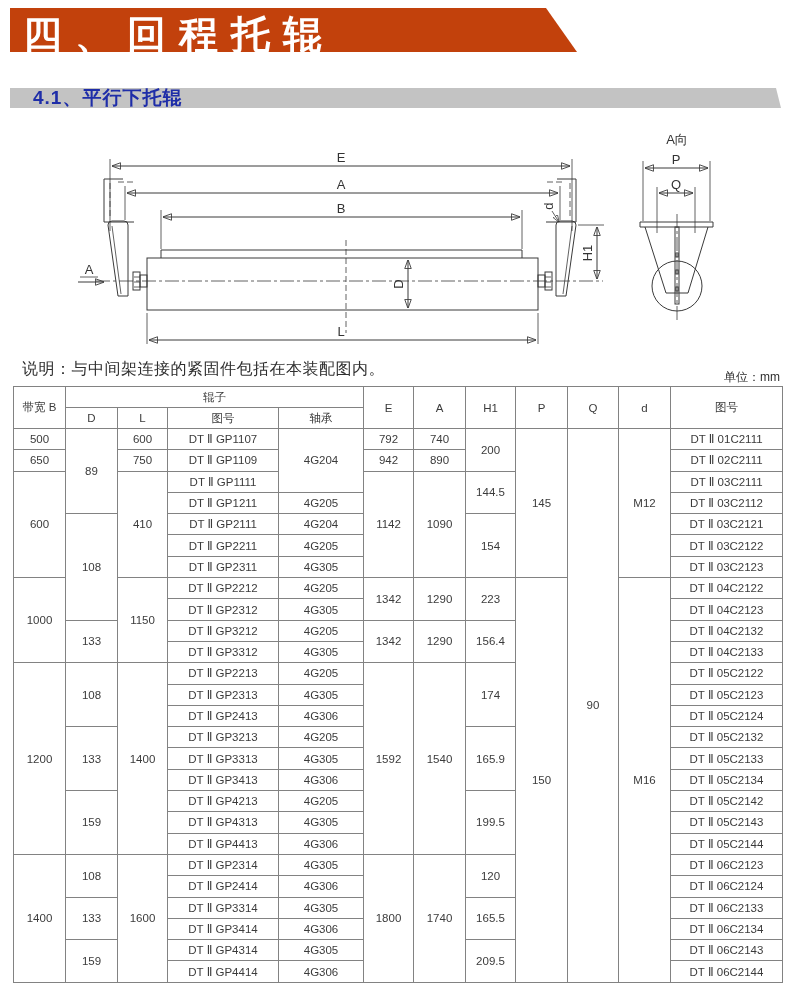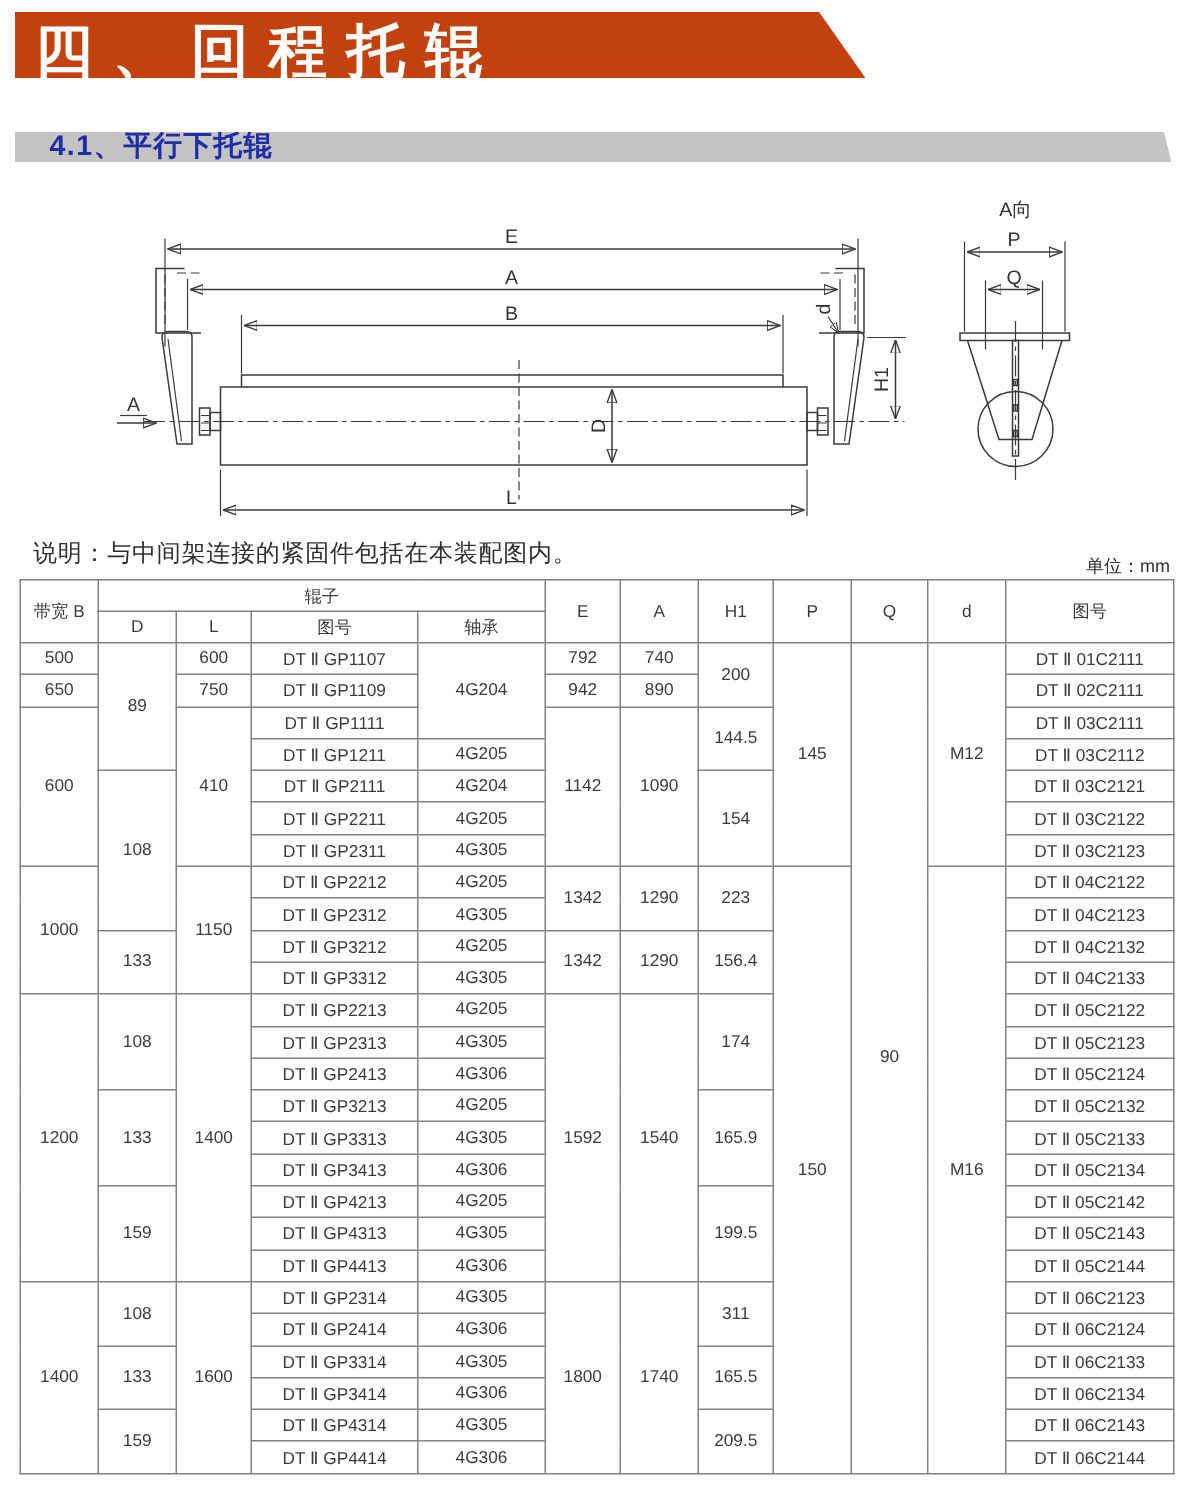--- a/index.html
+++ b/index.html
@@ -314,21 +314,21 @@
         <td>DT Ⅱ 05C2144</td>
       </tr>
       <tr>
         <td rowspan="6">1400</td>
         <td rowspan="2">108</td>
         <td rowspan="6">1600</td>
         <td>DT Ⅱ GP2314</td>
         <td>4G305</td>
         <td rowspan="6">1800</td>
         <td rowspan="6">1740</td>
-        <td rowspan="2">311</td>
+        <td rowspan="2">120</td>
         <td>DT Ⅱ 06C2123</td>
       </tr>
       <tr>
         <td>DT Ⅱ GP2414</td>
         <td>4G306</td>
         <td>DT Ⅱ 06C2124</td>
       </tr>
       <tr>
         <td rowspan="2">133</td>
         <td>DT Ⅱ GP3314</td>

